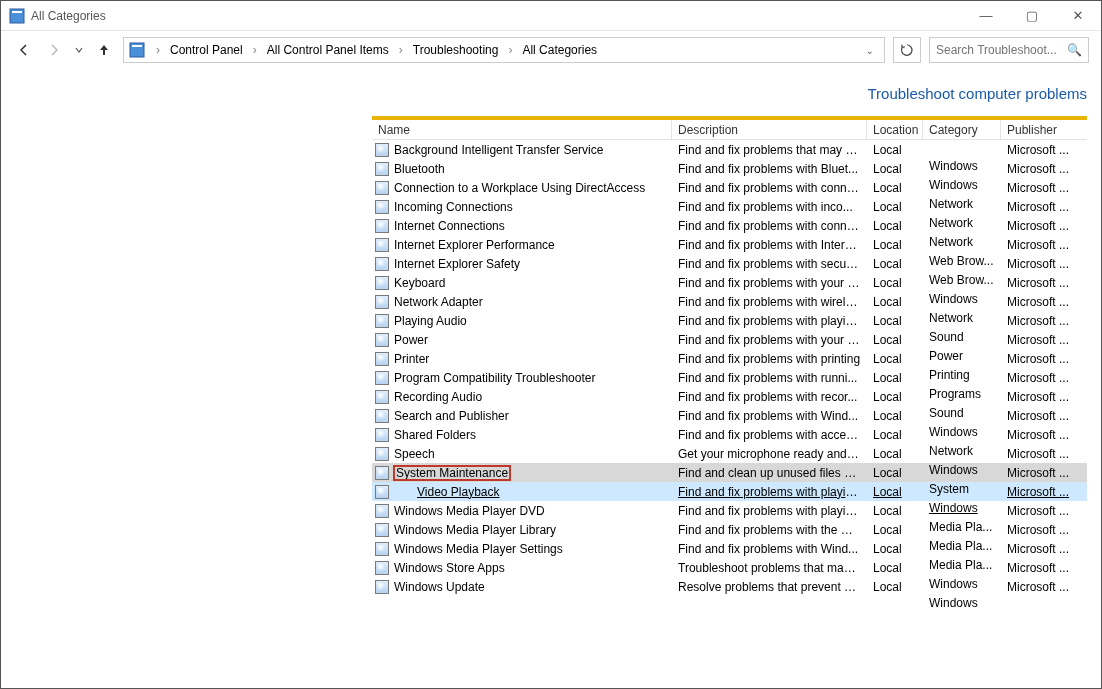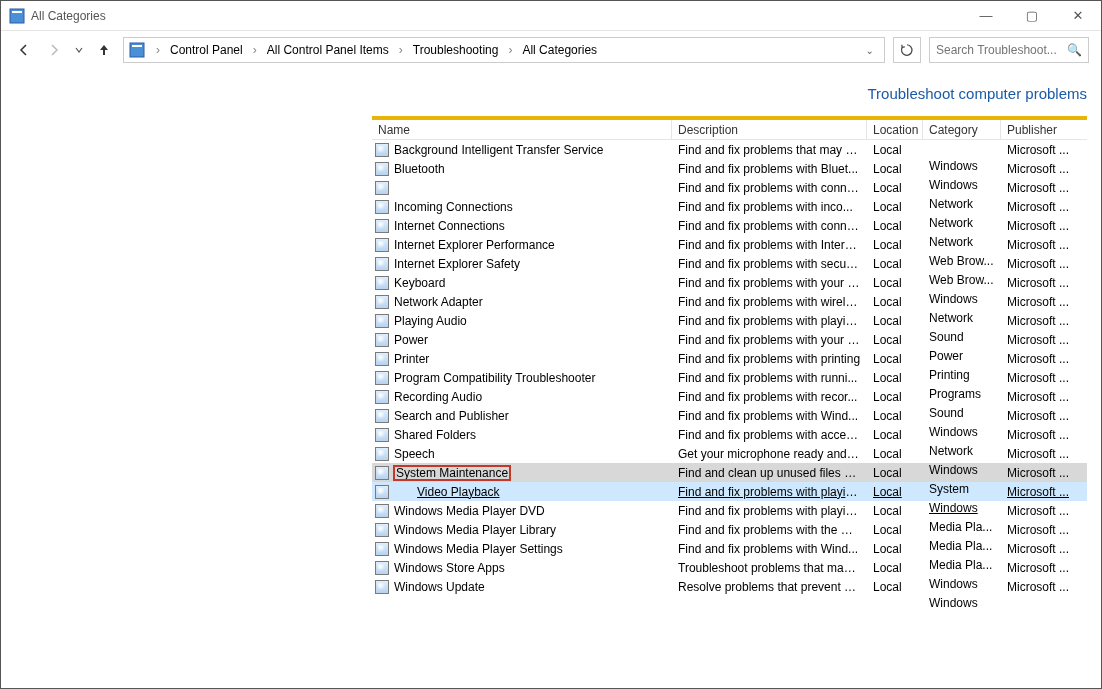--- a/index.html
+++ b/index.html
@@ -293,20 +293,21 @@
             <div class="cell desc">Find and fix problems with Bluet...</div>
             <div class="cell loc">Local</div>
             <div class="cell cat">Windows</div>
             <div class="cell pub">Microsoft ...</div>
           </div>
           <div class="row">
             <div class="cell name">
               <span class="row-icon">
                 <span class="sq"></span>
               </span>
+              <span class="row-label">Connection to a Workplace Using DirectAccess</span>
             </div>
             <div class="cell desc">Find and fix problems with conne...</div>
             <div class="cell loc">Local</div>
             <div class="cell cat">Network</div>
             <div class="cell pub">Microsoft ...</div>
           </div>
           <div class="row">
             <div class="cell name">
               <span class="row-icon">
                 <span class="sq"></span>

